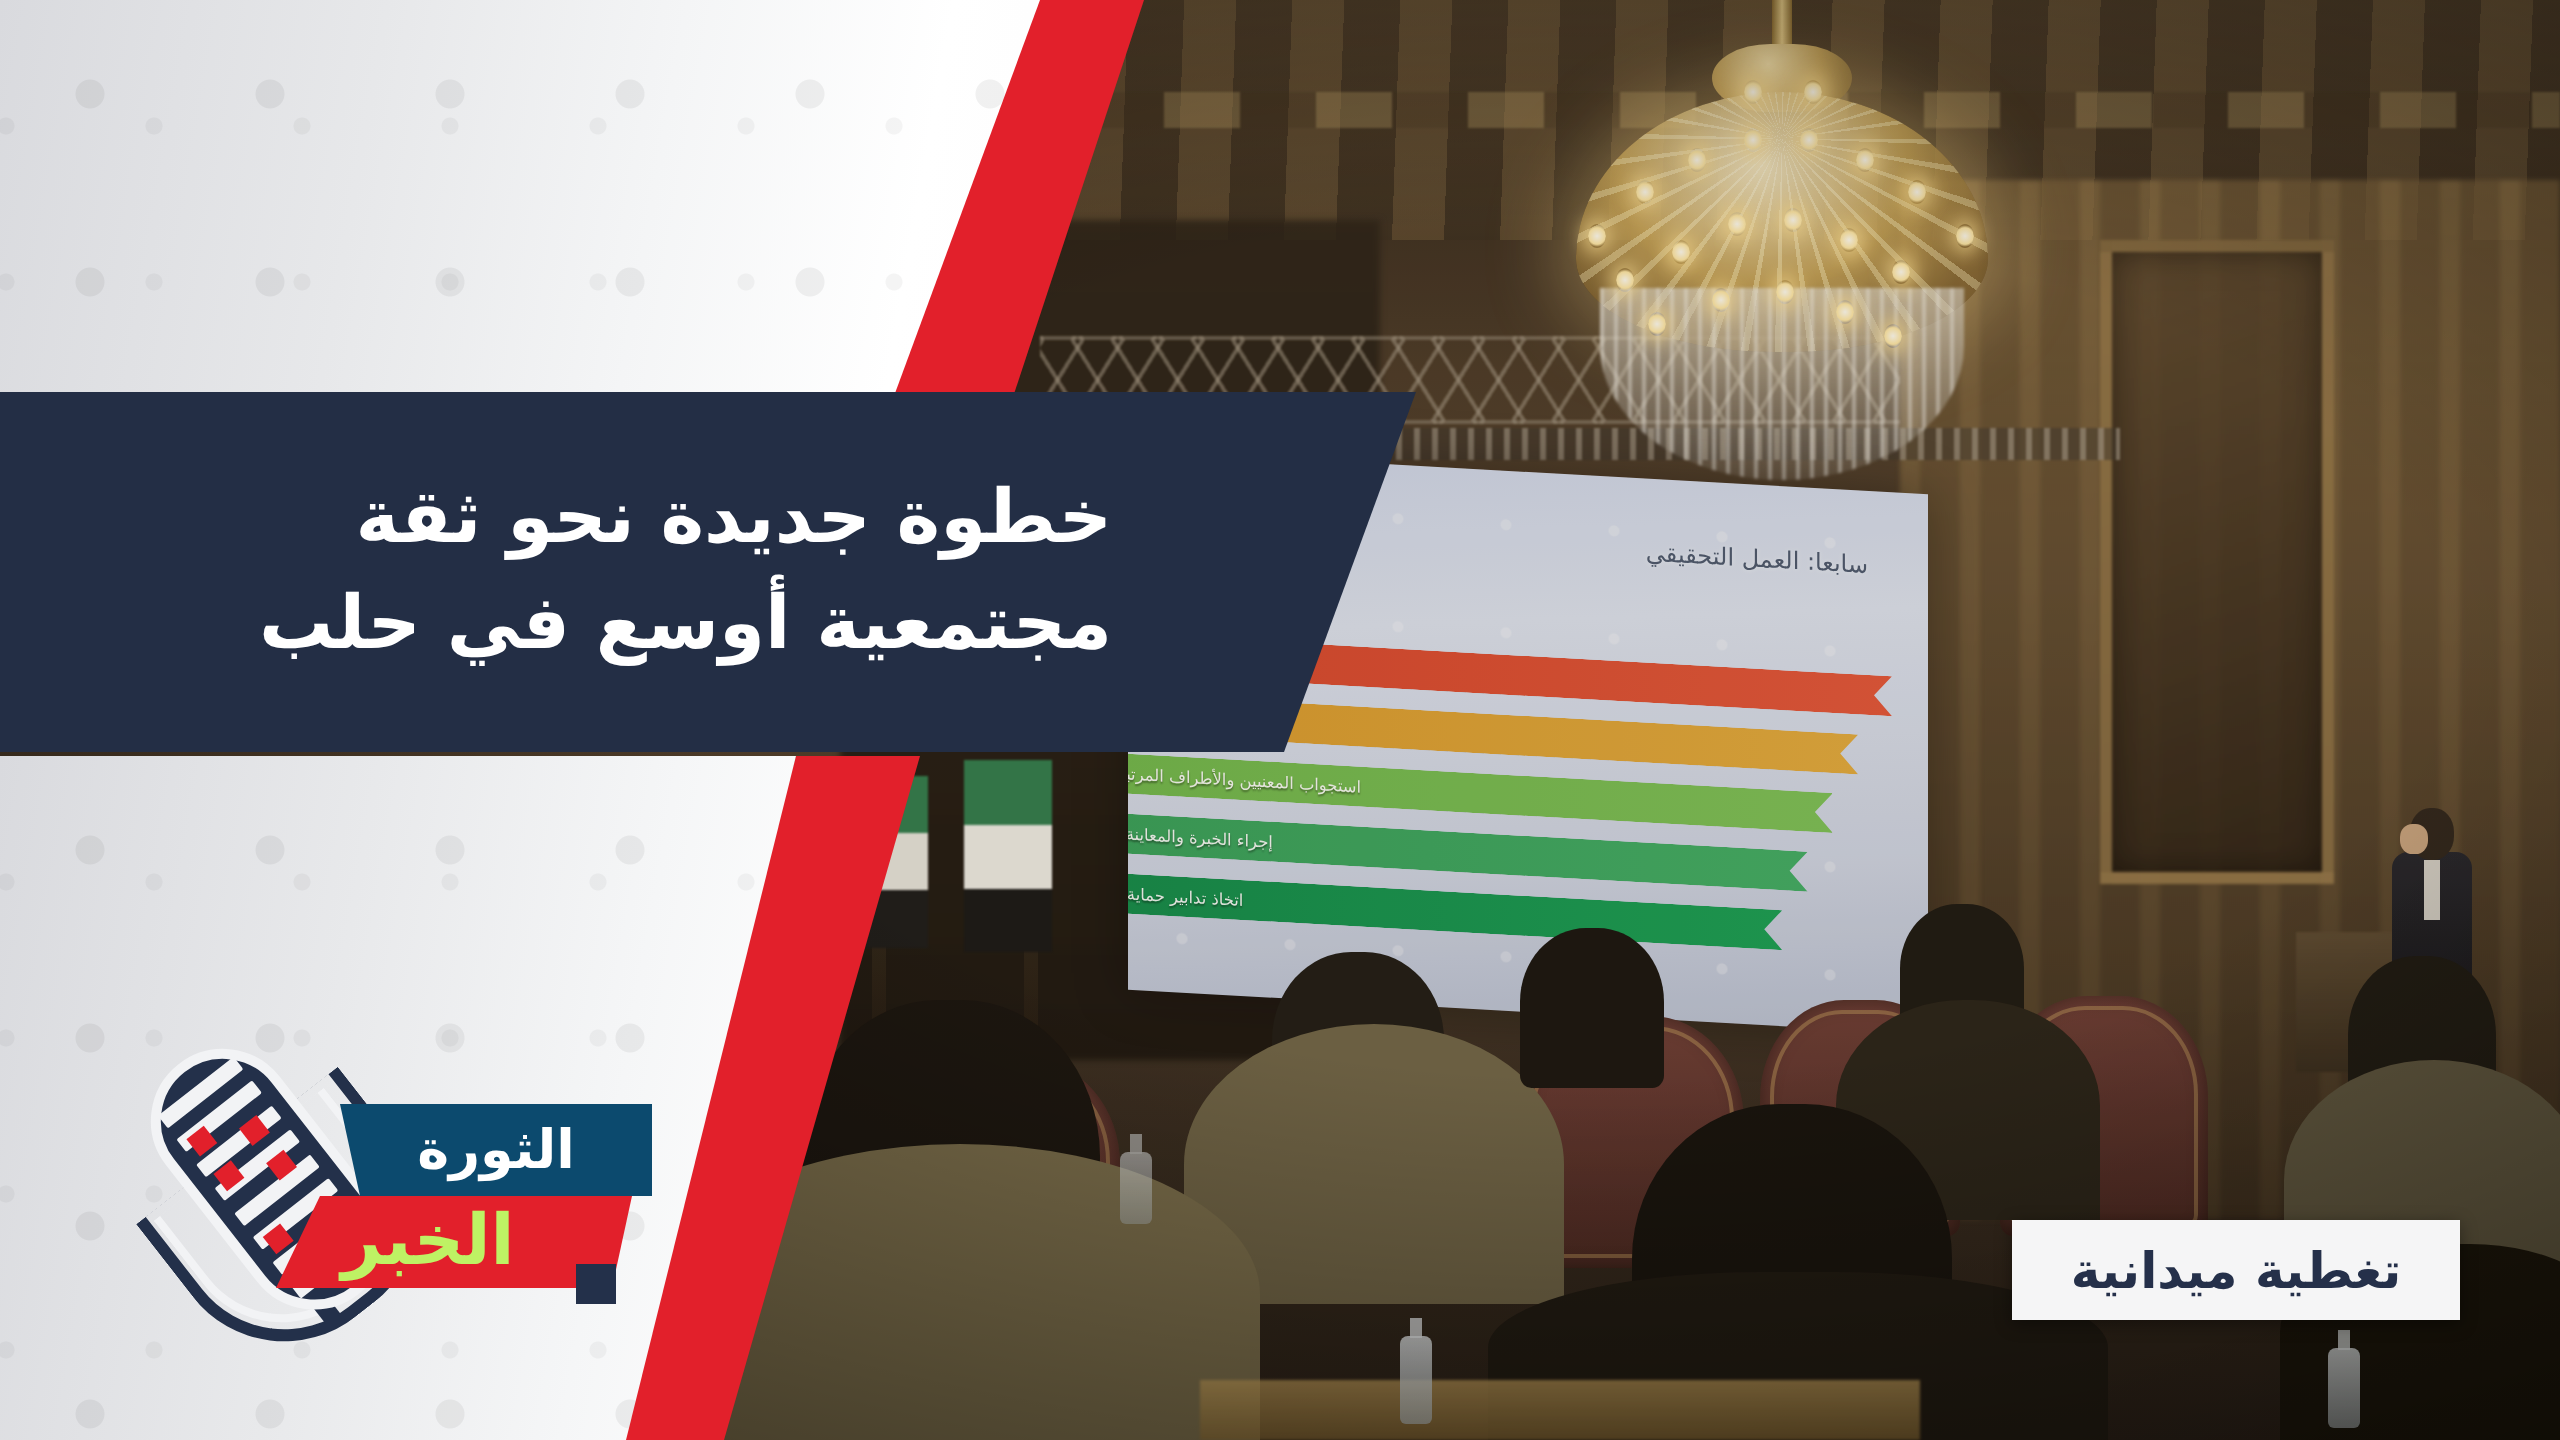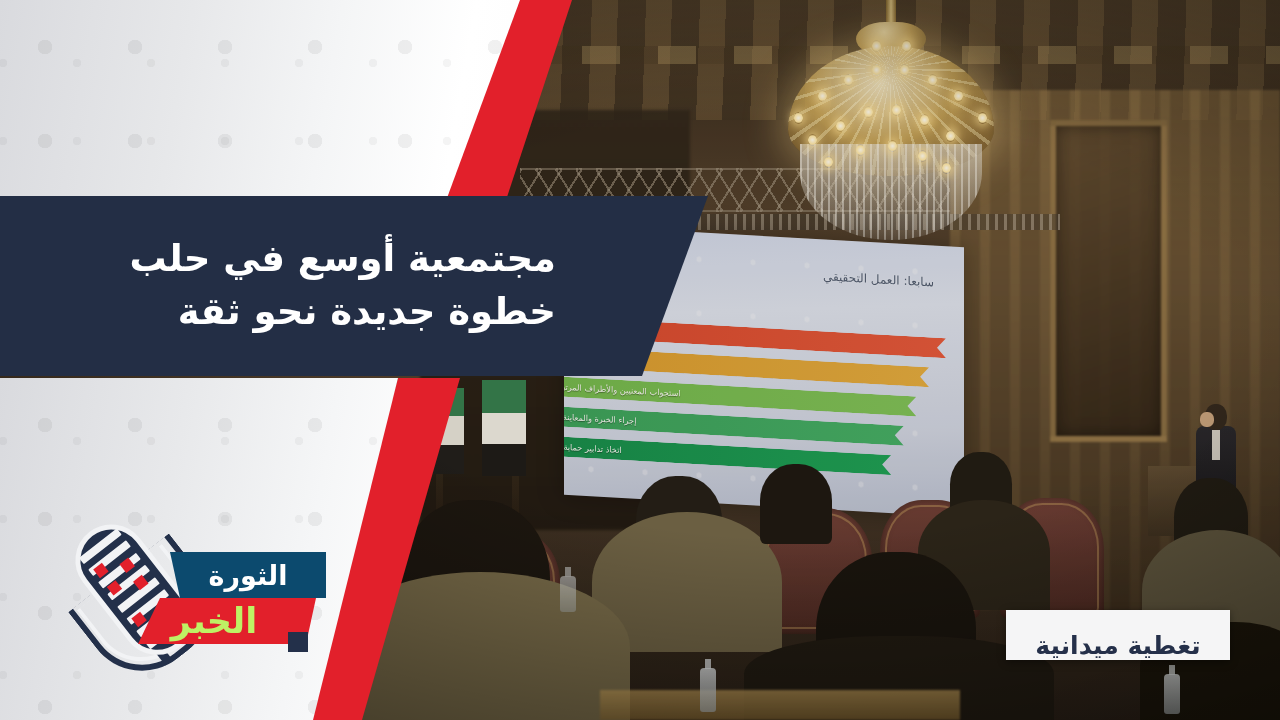--- a/index.html
+++ b/index.html
@@ -233,21 +233,21 @@
     position:absolute;left:86px;top:90px;width:178px;height:46px;background:#e2202b;
     display:flex;align-items:center;justify-content:center;
     clip-path:polygon(22px 0,178px 0,168px 46px,0 46px);
   }
   .tag-khabar span{color:#bef264;font-size:35px;font-weight:700;direction:rtl;padding-right:26px;}
   .tag-dot{position:absolute;left:236px;top:124px;width:20px;height:20px;background:#23304a;}
 
   
   .badge{
     position:absolute;left:1006px;top:610px;width:224px;height:50px;
-    background:#f5f5f6;display:flex;align-items:flex-end;justify-content:center;
+    background:#f5f5f6;display:flex;align-items:center;justify-content:center;
     box-shadow:0 2px 8px rgba(0,0,0,.4);
   }
   .badge span{color:#25304a;font-size:25px;font-weight:700;direction:rtl;letter-spacing:.2px;}
 </style>
 </head>
 <body>
 
 <div id="stage">
 
   <div class="photo">
@@ -360,22 +360,22 @@
     <div class="dots small"></div>
   </div>
 
   <div class="stripe-bot"></div>
   <div class="panel-bot">
     <div class="dots"></div>
     <div class="dots small"></div>
   </div>
 
   <div class="headline-band">
+    <div class="headline-line">خطوة جديدة نحو ثقة</div>
     <div class="headline-line">مجتمعية أوسع في حلب</div>
-    <div class="headline-line">خطوة جديدة نحو ثقة</div>
   </div>
 
   <div class="logo">
     <div class="mic">
       <div class="mic-ring"></div>
       <div class="mic-ring-w"></div>
       <div class="mic-stem"></div>
       <div class="mic-shell"></div>
       <div class="mic-grill">
         <div class="gl"></div>

